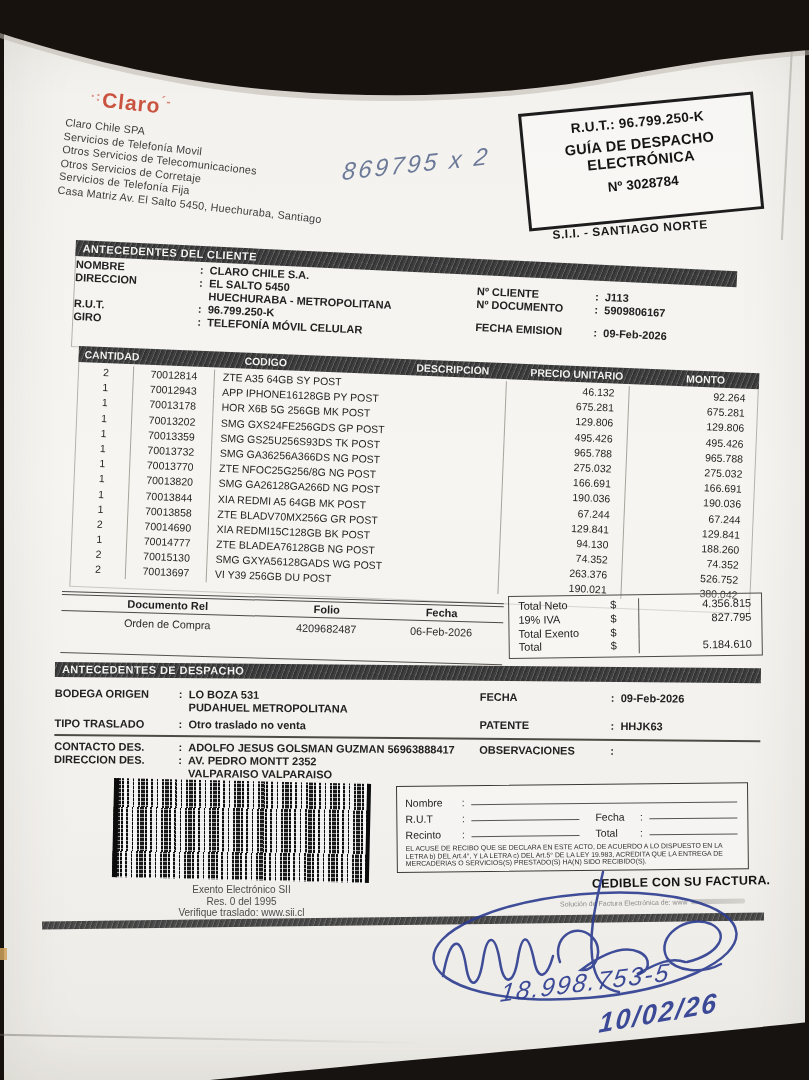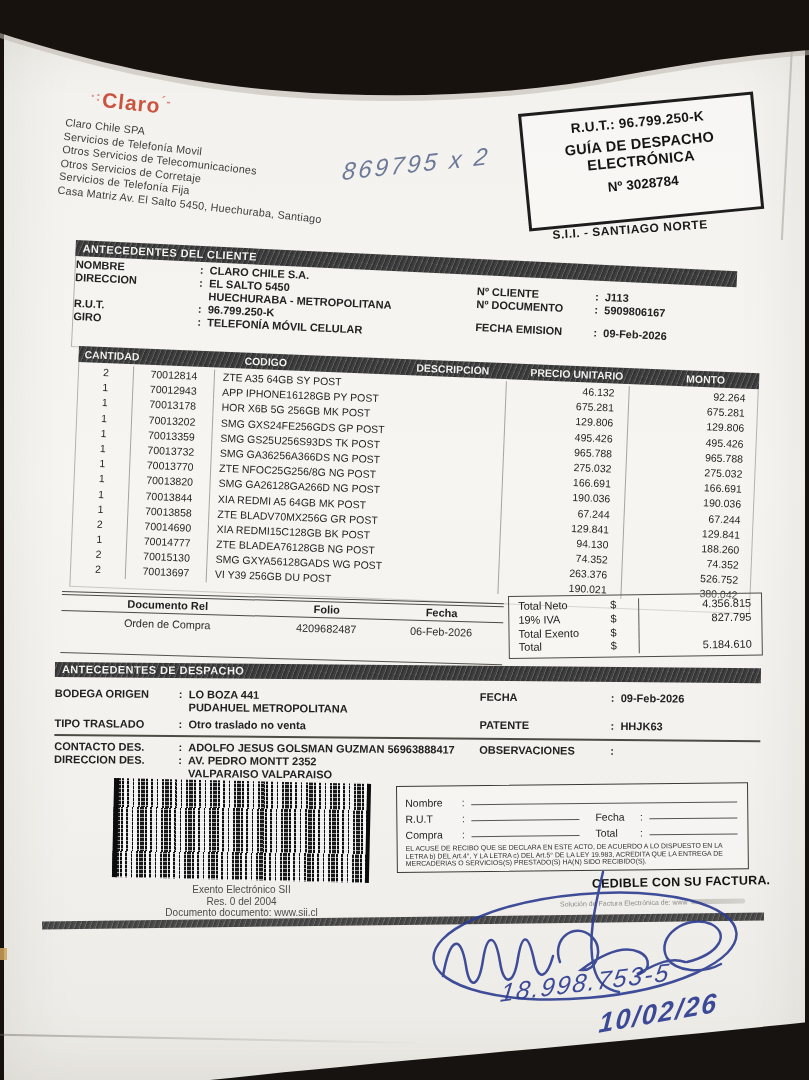--- a/index.html
+++ b/index.html
@@ -374,21 +374,21 @@
           <span class="tot-value">5.184.610</span>
         </div>
       </div>
 
     <div class="abs rot sec-desp">
       <div class="bar">ANTECEDENTES DE DESPACHO</div>
       <div class="desp-body">
         <div class="frow" style="top:10px;">
           <span class="flab">BODEGA ORIGEN</span>
           <span class="fcol">:</span>
-          <span>LO BOZA 441</span>
+          <span>LO BOZA 531</span>
         </div>
         <div class="frow" style="top:23px;left:134px;">
           <span>PUDAHUEL   METROPOLITANA</span>
         </div>
         <div class="frow" style="top:40px;">
           <span class="flab">TIPO TRASLADO</span>
           <span class="fcol">:</span>
           <span class="val-norm">Otro traslado no venta</span>
         </div>
         <div class="desp-rule"></div>
@@ -418,41 +418,41 @@
         <div class="frow desp-right" style="top:63px;">
           <span class="flab">OBSERVACIONES</span>
           <span class="fcol">:</span>
         </div>
       </div>
     </div>
 
     <div class="barcode"></div>
     <div class="abs timbre">
       <div>Exento Electrónico SII</div>
-      <div>Res. 0 del 2004</div>
-      <div>Documento documento: www.sii.cl</div>
+      <div>Res. 0 del 1995</div>
+      <div>Verifique traslado: www.sii.cl</div>
     </div>
 
     <div class="abs rot receipt">
       <div class="rc-row">
         <span class="rc-lab" style="width:52px;">Nombre</span>
         <span class="rc-col">:</span>
         <span class="rc-line"></span>
       </div>
       <div class="rc-row">
         <span class="rc-lab" style="width:52px;margin-top:8px;">R.U.T</span>
         <span class="rc-col">:</span>
         <span class="rc-line short"></span>
         <span class="rc-gap"></span>
         <span class="rc-lab" style="width:40px;">Fecha</span>
         <span class="rc-col">:</span>
         <span class="rc-line"></span>
       </div>
       <div class="rc-row">
-        <span class="rc-lab" style="width:52px;">Compra</span>
+        <span class="rc-lab" style="width:52px;">Recinto</span>
         <span class="rc-col">:</span>
         <span class="rc-line short"></span>
         <span class="rc-gap"></span>
         <span class="rc-lab" style="width:40px;">Total</span>
         <span class="rc-col">:</span>
         <span class="rc-line"></span>
       </div>
       <div class="legal">EL ACUSE DE RECIBO QUE SE DECLARA EN ESTE ACTO, DE ACUERDO A LO DISPUESTO EN LA LETRA b) DEL Art.4°, Y LA LETRA c) DEL Art.5° DE LA LEY 19.983, ACREDITA QUE LA ENTREGA DE MERCADERIAS O SERVICIOS(S) PRESTADO(S) HA(N) SIDO RECIBIDO(S).</div>
     </div>
     <div class="abs cedible">CEDIBLE CON SU FACTURA.</div>

